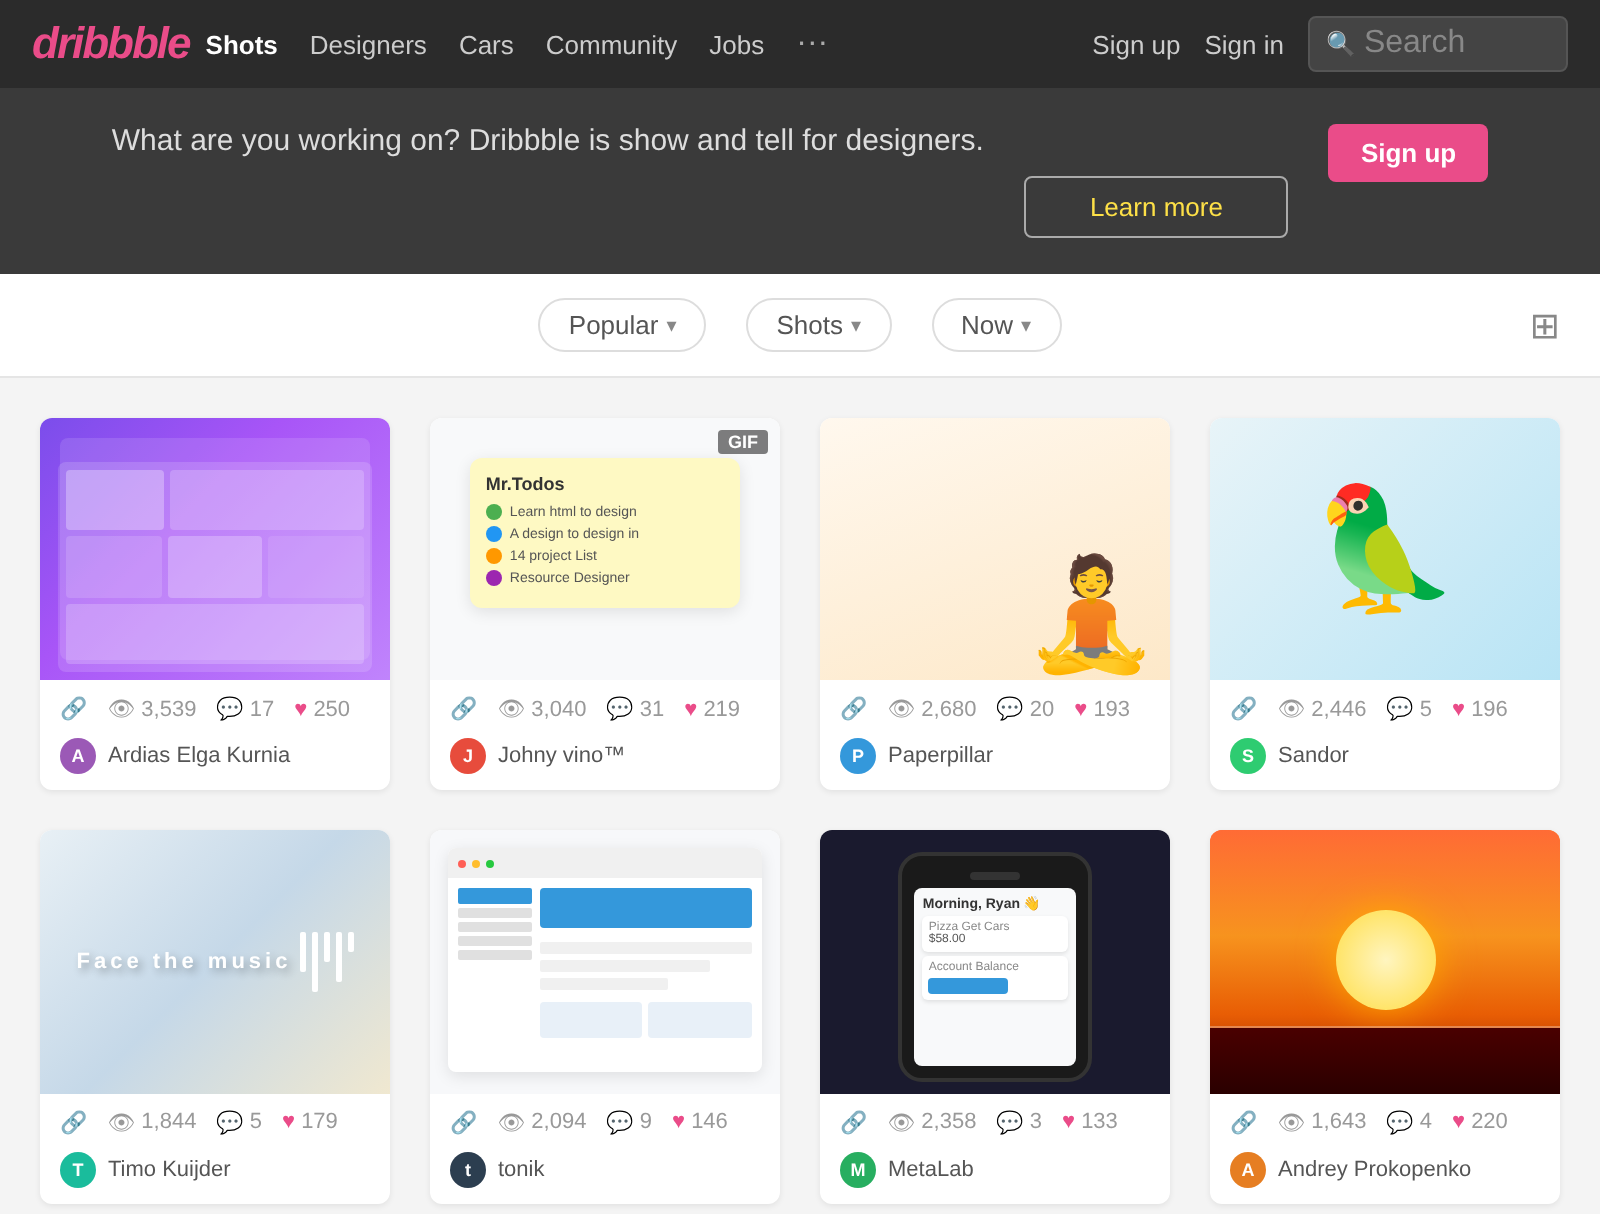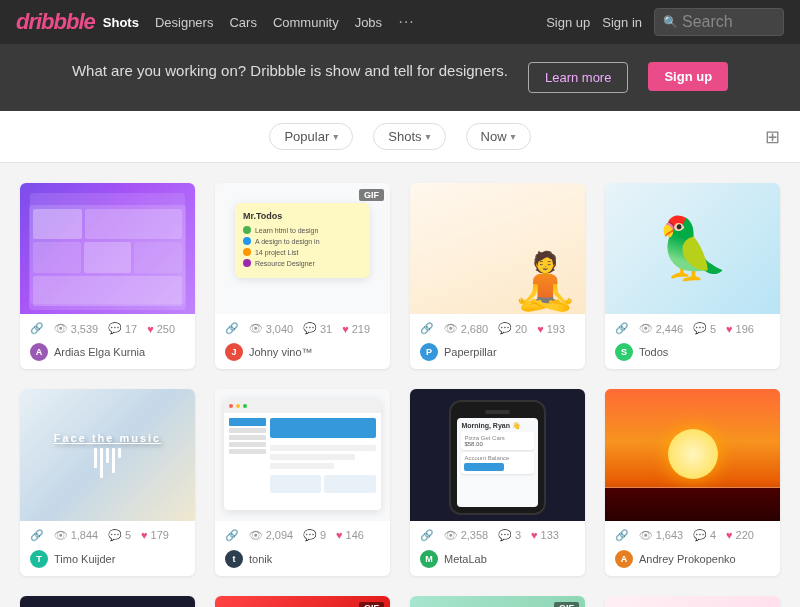--- a/index.html
+++ b/index.html
@@ -68,25 +68,26 @@
       gap: 20px;
       padding: 18px 20px;
     }
     .banner-text {
       color: #ddd;
       font-size: 15px;
     }
     .btn-learn {
       background: transparent;
       border: 1px solid #aaa;
-      color: #f0abfc;
-      padding: 7px 16px;
+      color: #fde047;
+      padding: 7px 32px;
       border-radius: 4px;
       cursor: pointer;
       font-size: 13px;
+      margin-top: 26px;
     }
     .btn-signup-banner {
       background: #ea4c89;
       border: none;
       color: #fff;
       padding: 7px 16px;
       border-radius: 4px;
       cursor: pointer;
       font-size: 13px;
       font-weight: 600;
@@ -599,26 +600,26 @@
       <span class="comment-icon">💬</span>
       <span>5</span>
     </span>
     <span class="shot-meta-item">
       <span class="heart-icon">♥</span>
       <span>196</span>
     </span>
   </div>
         <div class="shot-author">
     <div class="author-avatar" style="background:#2ecc71">S</div>
-    <span class="author-name">Todos</span>
+    <span class="author-name">Sandor</span>
   </div>
       </div>
       <div class="shot-card">
         <div class="shot-image shot-img-5">
-          <div class="music-art" style="flex-direction:column;gap:4px;text-decoration:underline;">
+          <div class="music-art" style="gap:4px;">
     <div style="font-size:11px;font-weight:900;color:#fff;letter-spacing:2px">Face the music</div>
     <div style="display:flex;gap:3px;">
       <div style="width:3px;height:20px;background:#fff;border-radius:1px"></div>
       <div style="width:3px;height:30px;background:#fff;border-radius:1px"></div>
       <div style="width:3px;height:15px;background:#fff;border-radius:1px"></div>
       <div style="width:3px;height:25px;background:#fff;border-radius:1px"></div>
       <div style="width:3px;height:10px;background:#fff;border-radius:1px"></div>
     </div>
   </div>
         </div>

